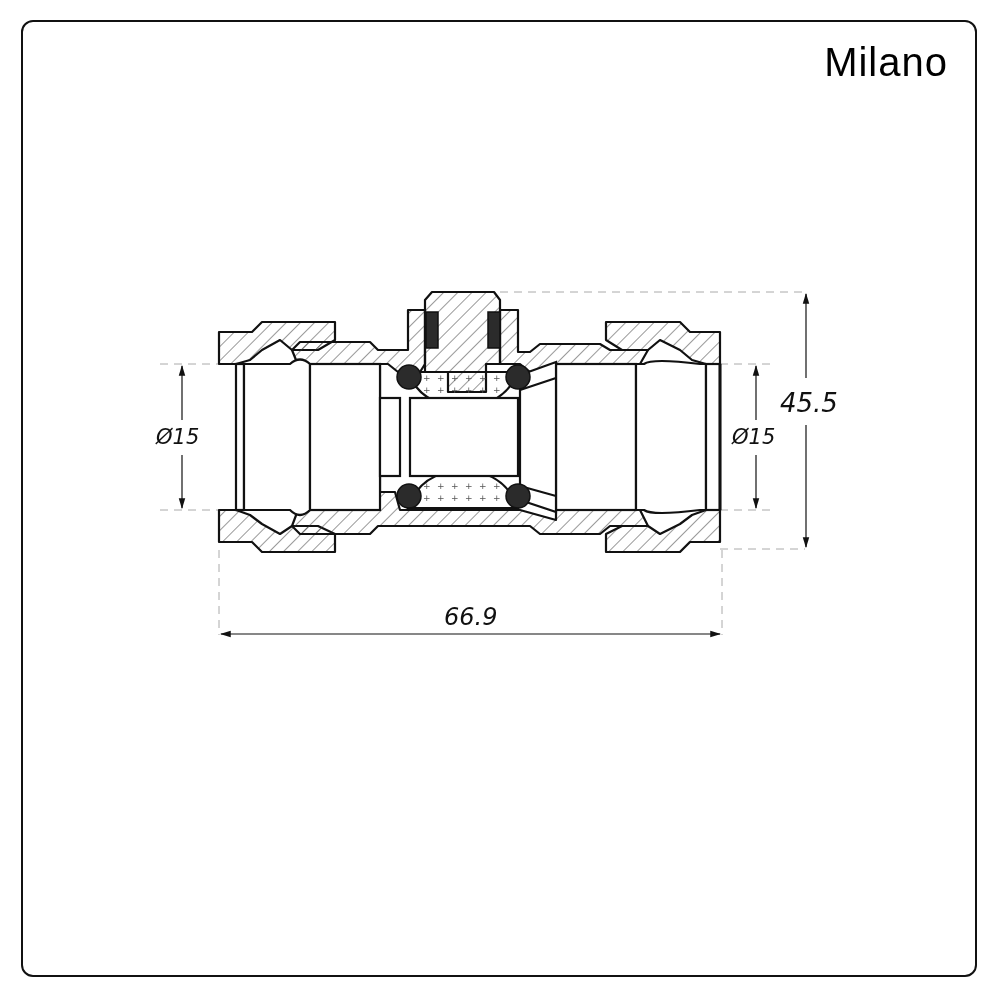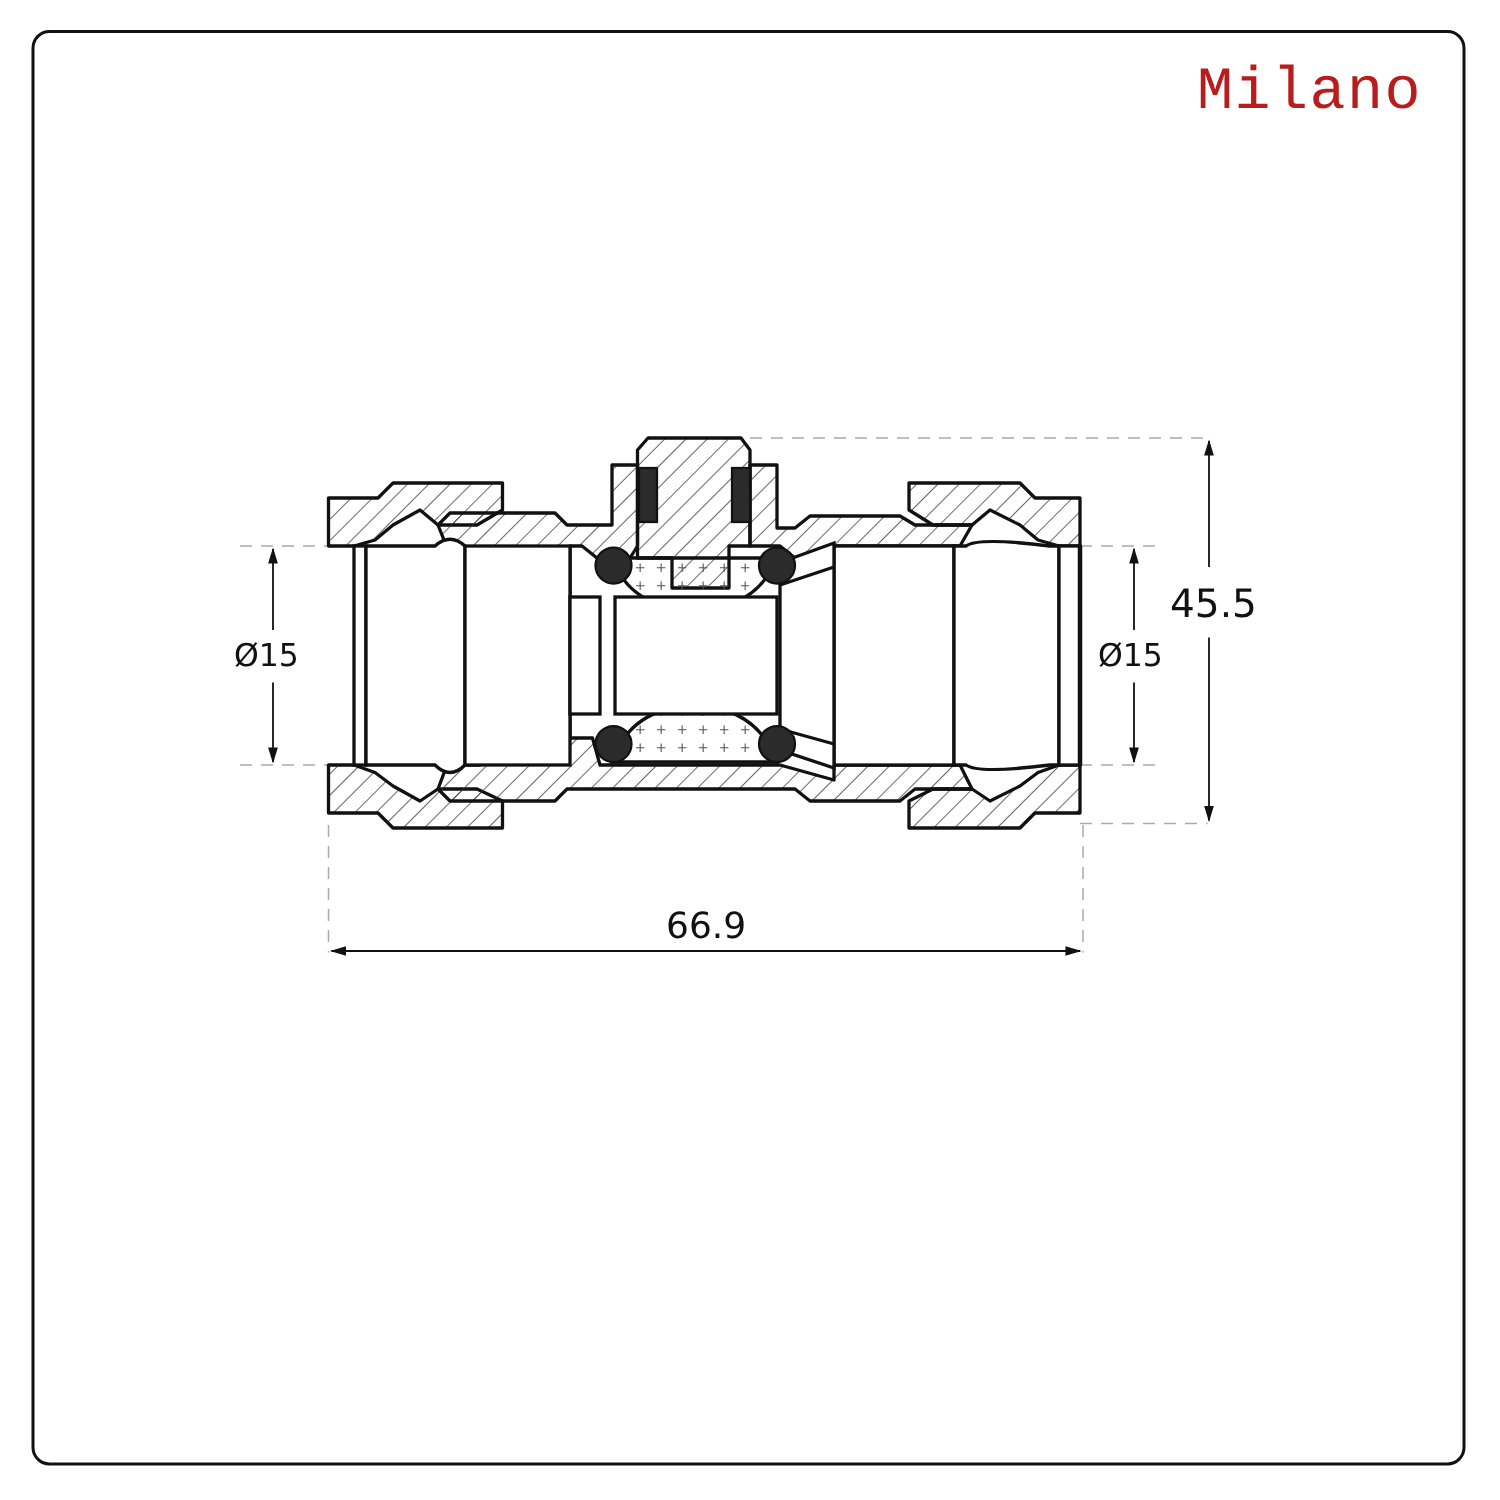--- a/index.html
+++ b/index.html
@@ -1,20 +1,20 @@
 <!DOCTYPE html>
 <html><head>
 <meta charset="utf-8">
 <style>
   html, body { margin: 0; padding: 0; background: #ffffff; }
   body { width: 1000px; height: 1000px; position: relative; overflow: hidden; font-family: "DejaVu Sans", sans-serif; }
   .frame { position: absolute; left: 21px; top: 20px; width: 956px; height: 957px; border: 2px solid #111; border-radius: 12px; box-sizing: border-box; }
-  .brand { position: absolute; right: 52px; top: 40px; font-family: Liberation Mono, monospace; font-weight: 200; font-size: 40px; color: #b91c1c; letter-spacing: 1px; }
+  .brand { position: absolute; right: 52px; top: 40px; font-family: Liberation Sans, sans-serif; font-weight: 200; font-size: 40px; color: #000000; letter-spacing: 1px; }
   svg.drawing { position: absolute; left: 0; top: 0; width: 1000px; height: 1000px; }
-  .dim-label { position: absolute; font-family: "DejaVu Sans", sans-serif; color: #111; background: #fff; line-height: 1; }
+  .dim-label { position: absolute; font-family: "DejaVu Sans", sans-serif; color: #111; background: #fff; line-height: 1; font-style: italic; }
   .dim-left { left: 156px; top: 427px; font-size: 21px; }
   .dim-right { left: 732px; top: 427px; font-size: 21px; }
   .dim-height { left: 780px; top: 390px; font-size: 26px; }
   .dim-width { left: 444px; top: 605px; font-size: 24px; background: transparent; }
 </style>
 </head>
 <body>
 
 <div class="frame"></div>
 

